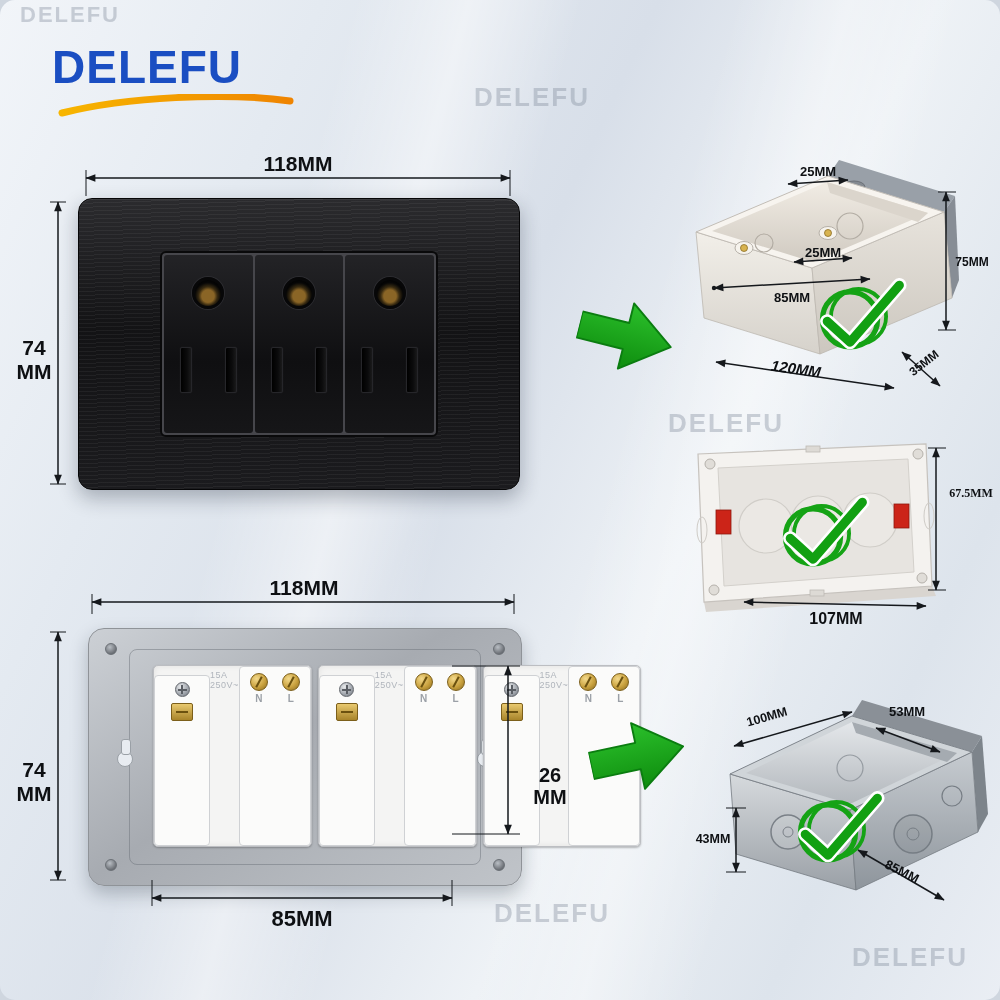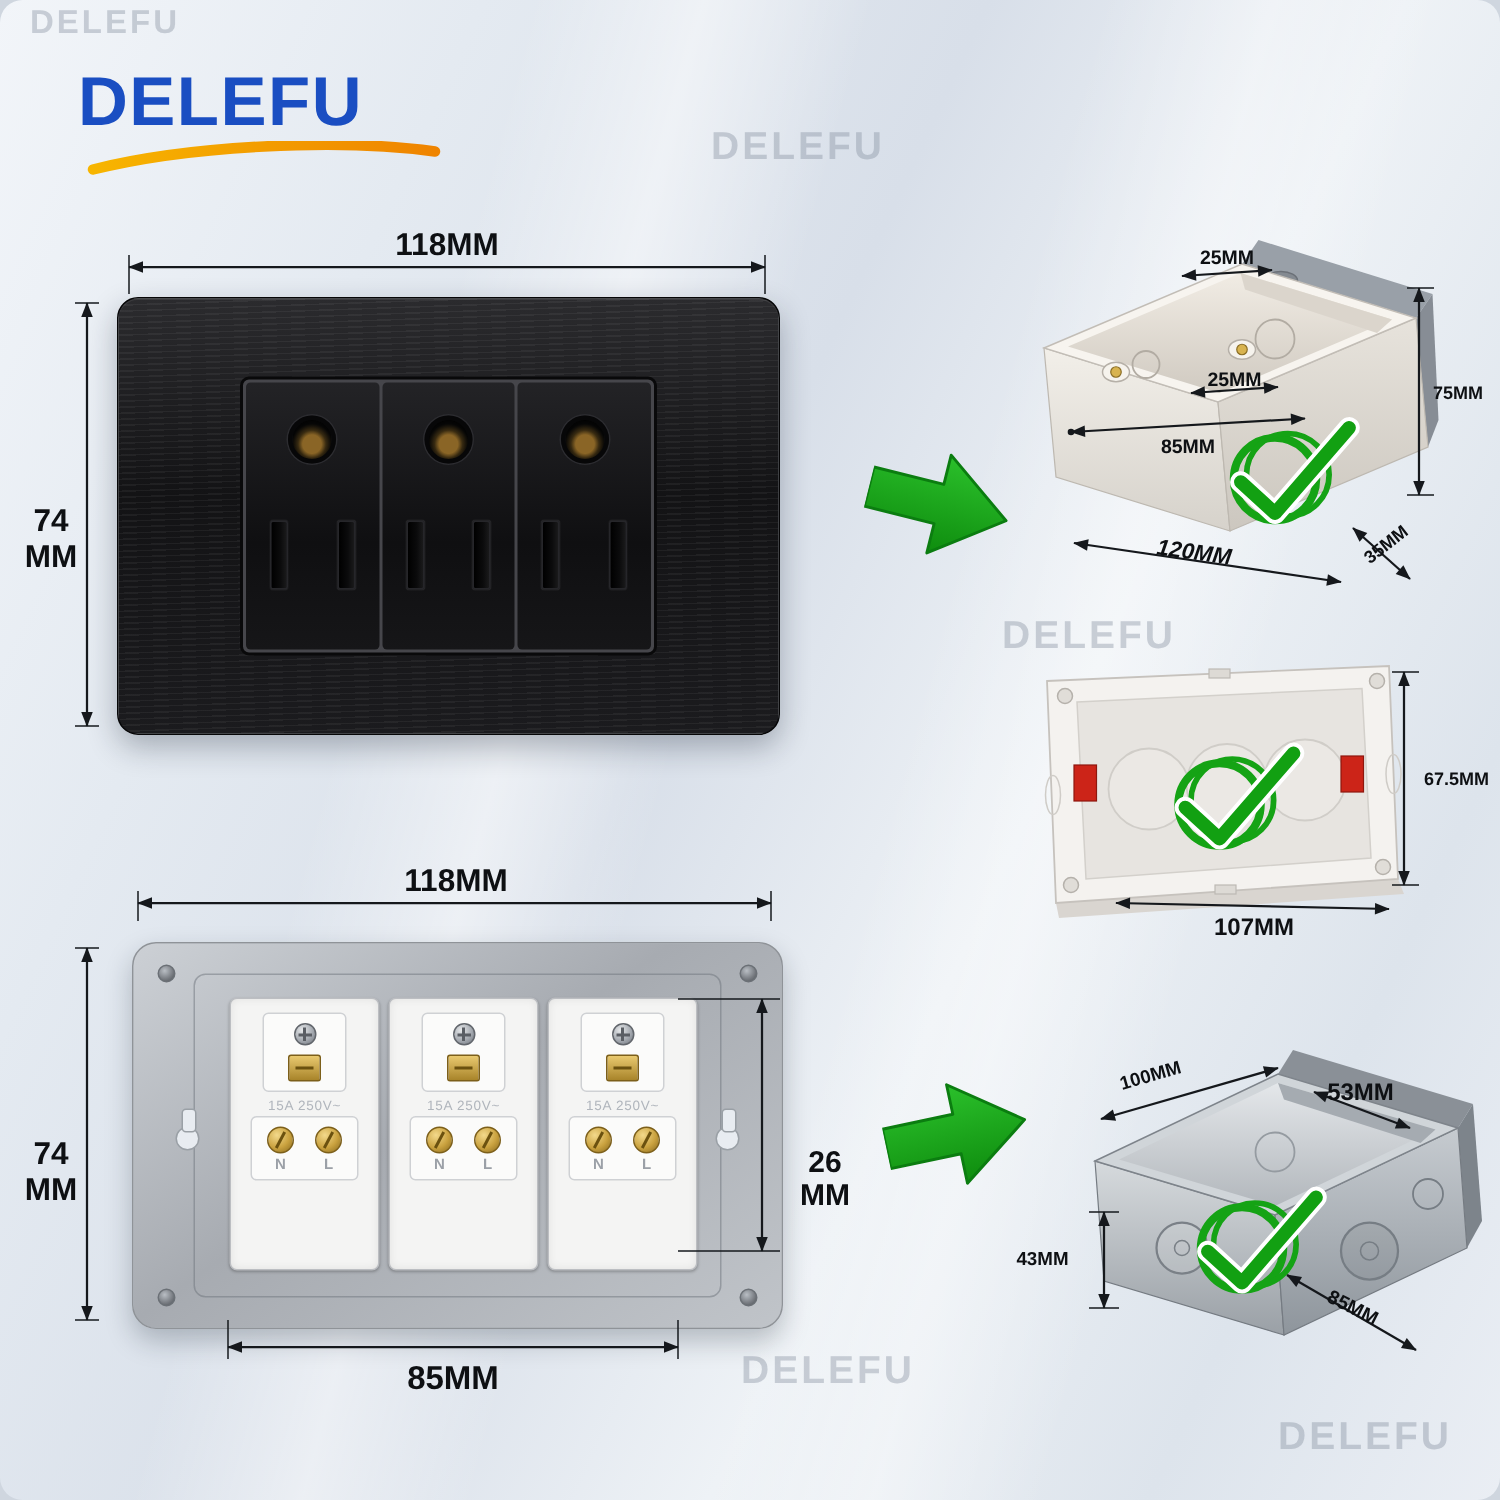--- a/index.html
+++ b/index.html
@@ -37,21 +37,21 @@
     background:linear-gradient(145deg,#ccd0d5,#a7abb1 45%,#c0c4c9);border:1px solid #8f9398;
     box-shadow:0 8px 18px rgba(20,30,45,.25);}
   .binner{position:absolute;left:40px;top:20px;right:40px;bottom:20px;border:1px solid rgba(110,116,124,.5);border-radius:8px;}
   .pscrew{position:absolute;width:12px;height:12px;border-radius:50%;
     background:radial-gradient(circle at 38% 32%,#b9bec4,#75797f 62%,#4f5358);border:1px solid #6b7076;box-sizing:border-box;}
   .keyhole{position:absolute;width:16px;height:16px;border-radius:50%;background:#e8ecf1;border:1px solid #9aa0a6;box-sizing:border-box;}
   .keyhole::before{content:"";position:absolute;left:3px;top:-13px;width:8px;height:14px;background:#e8ecf1;border:1px solid #9aa0a6;border-radius:3px;}
   .bmodules{position:absolute;left:64px;top:36px;width:312px;height:182px;display:flex;gap:6px;}
   .bmodule{flex:1;background:#f4f4f3;border:1px solid #bcbec2;border-radius:5px;position:relative;
     box-shadow:inset 0 0 6px rgba(0,0,0,.08),0 1px 2px rgba(0,0,0,.25);
-    display:flex;flex-direction:column;align-items:center;box-sizing:border-box;}
+    display:flex;flex-direction:row;box-sizing:border-box;}
   .bm-top{margin-top:9px;background:#fbfbfa;border:1px solid #cfd1d4;border-radius:4px;padding:6px 16px;
     display:flex;flex-direction:column;align-items:center;gap:6px;}
   .bm-rating{font-size:9px;color:#b0b5bc;margin:4px 0 2px;letter-spacing:.5px;}
   .bm-bottom{background:#fbfbfa;border:1px solid #cfd1d4;border-radius:4px;padding:6px 10px 4px;display:flex;gap:14px;}
   .tcol{display:flex;flex-direction:column;align-items:center;gap:2px;}
   .tlabel{font-size:10px;font-weight:700;color:#9ba0a7;}
   .screw{border-radius:50%;position:relative;box-sizing:border-box;}
   .screw.silver{width:15px;height:15px;background:radial-gradient(circle at 35% 30%,#e8eaec,#9fa4ab 60%,#6f747b);border:1px solid #62666c;}
   .screw.silver::before{content:"";position:absolute;left:50%;top:2px;bottom:2px;width:2px;margin-left:-1px;background:#5a5e64;}
   .screw.silver::after{content:"";position:absolute;top:50%;left:2px;right:2px;height:2px;margin-top:-1px;background:#5a5e64;}
@@ -353,28 +353,28 @@
   <div class="dl pre" style="left:8px;top:300px;width:52px;font-size:21px;">74
 MM</div>
 
   <div class="dl" style="left:788px;top:164px;width:60px;font-size:13px;">25MM</div>
   <div class="dl" style="left:793px;top:245px;width:60px;font-size:13px;">25MM</div>
   <div class="dl" style="left:762px;top:290px;width:60px;font-size:13px;">85MM</div>
   <div class="dl" style="left:948px;top:255px;width:48px;font-size:12px;text-align:center;">75MM</div>
   <div class="dl it" style="left:764px;top:360px;width:64px;font-size:15px;transform:rotate(8deg);">120MM</div>
   <div class="dl" style="left:902px;top:356px;width:44px;font-size:12px;transform:rotate(-38deg);">35MM</div>
 
-  <div class="dl" style="left:942px;top:512px;width:58px;font-size:12px;">67.5MM</div>
+  <div class="dl" style="left:942px;top:486px;width:58px;font-size:12px;font-family:Liberation Serif, serif;">67.5MM</div>
   <div class="dl" style="left:806px;top:610px;width:60px;font-size:16px;">107MM</div>
 
   <div class="dl" style="left:244px;top:576px;width:120px;font-size:21px;">118MM</div>
   <div class="dl pre" style="left:8px;top:722px;width:52px;font-size:21px;">74
 MM</div>
   <div class="dl pre" style="left:522px;top:728px;width:56px;font-size:20px;">26
 MM</div>
   <div class="dl" style="left:242px;top:906px;width:120px;font-size:22px;">85MM</div>
 
   <div class="dl" style="left:740px;top:710px;width:54px;font-size:12.5px;transform:rotate(-16deg);">100MM</div>
-  <div class="dl" style="left:884px;top:720px;width:46px;font-size:16px;">53MM</div>
-  <div class="dl" style="left:674px;top:832px;width:42px;font-size:12.5px;">43MM</div>
+  <div class="dl" style="left:884px;top:704px;width:46px;font-size:13px;">53MM</div>
+  <div class="dl" style="left:692px;top:832px;width:42px;font-size:12.5px;">43MM</div>
   <div class="dl" style="left:878px;top:864px;width:48px;font-size:13px;transform:rotate(27deg);">85MM</div>
 
 </div>
 
 </body></html>

